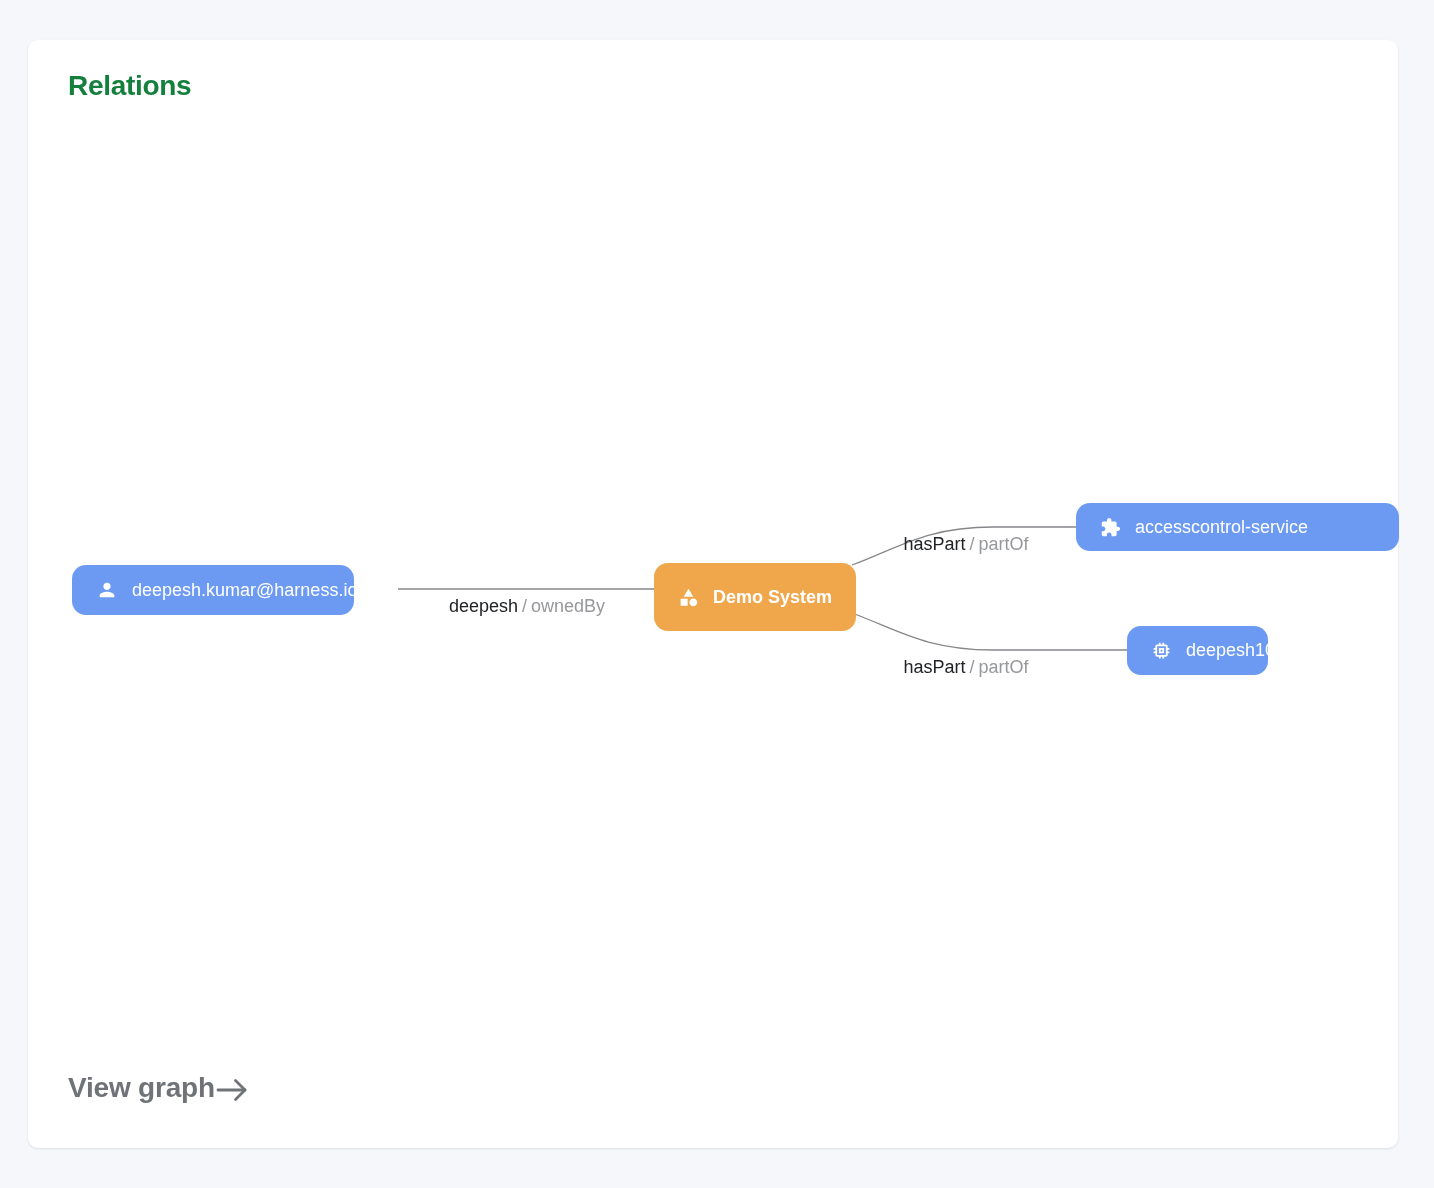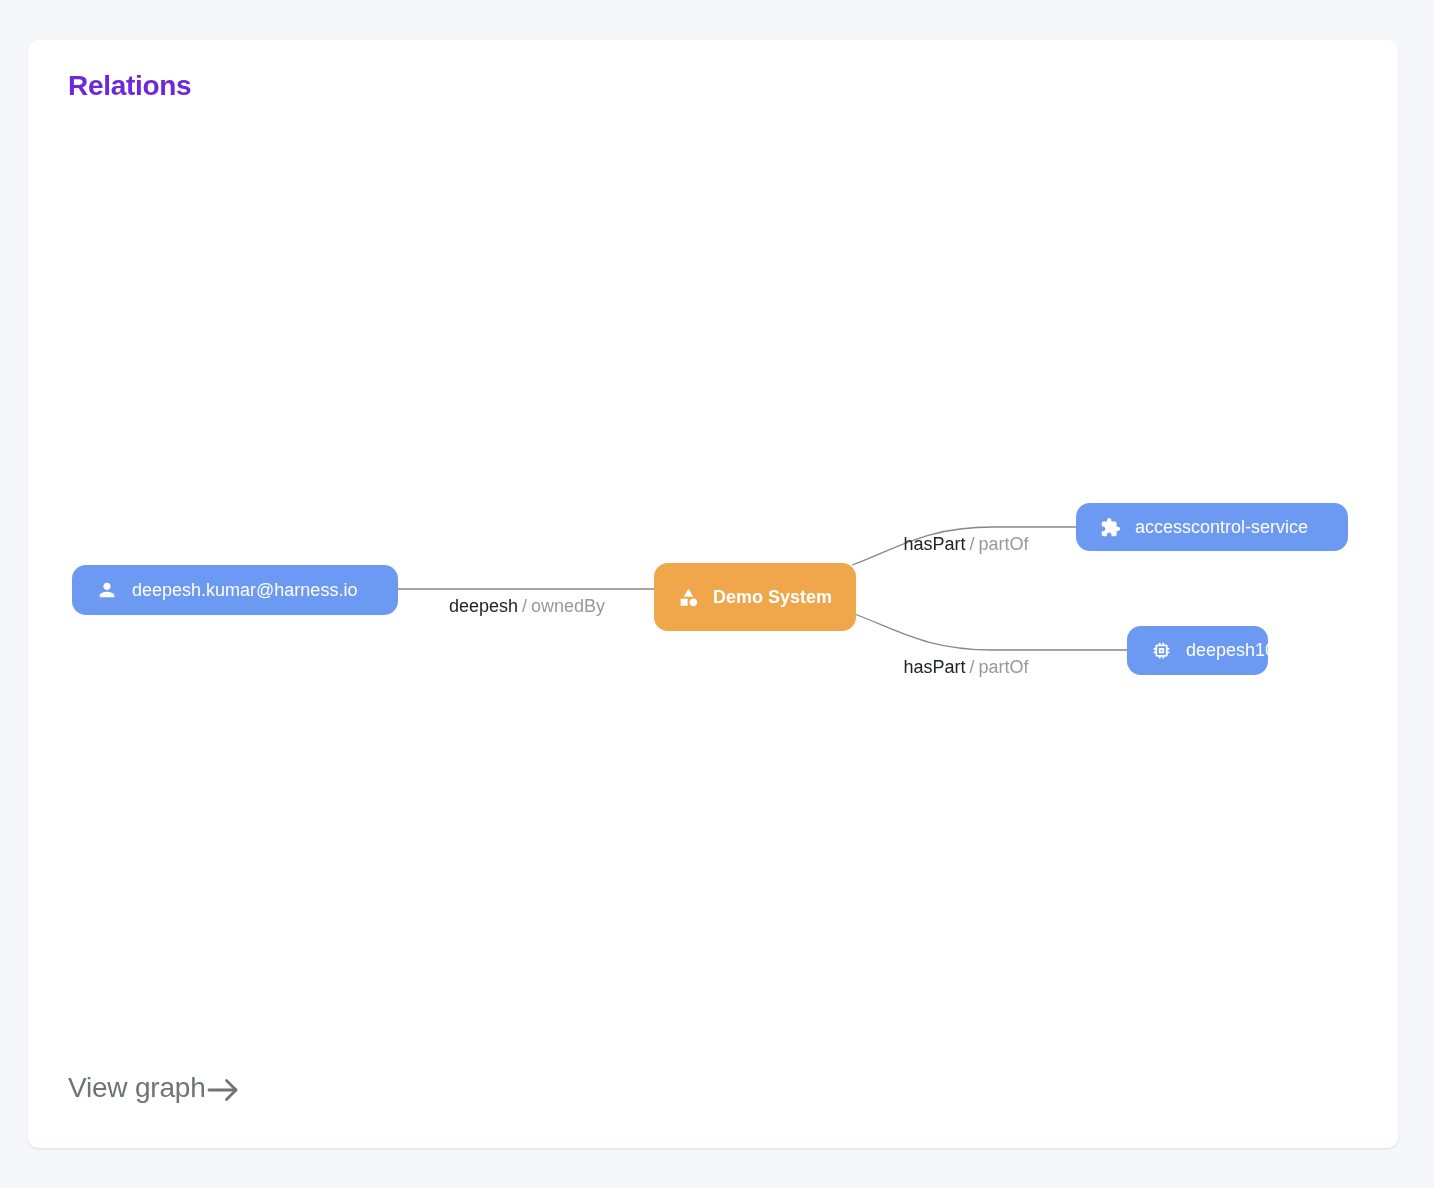--- a/index.html
+++ b/index.html
@@ -20,21 +20,21 @@
     background: #ffffff;
     border-radius: 10px;
     box-shadow: 0 1px 3px rgba(16,24,40,0.07), 0 1px 2px rgba(16,24,40,0.04);
   }
   .card-title {
     position: absolute;
     left: 40px;
     top: 30px;
     font-size: 28px;
     font-weight: 700;
-    color: #6d28d9;
+    color: #15803d;
     letter-spacing: -0.3px;
   }
   .graph-area {
     position: absolute;
     left: 0; top: 0;
     width: 1370px;
     height: 1108px;
   }
   .edges-svg {
     position: absolute;
@@ -82,21 +82,21 @@
   }
   .lbl-primary { color: #212326; }
   .lbl-sep { margin: 0 4px; }
   .view-graph {
     position: absolute;
     left: 40px;
     top: 1032px;
     display: flex;
     align-items: center;
     font-size: 28px;
-    font-weight: 400;
+    font-weight: 700;
     color: #6f7276;
     cursor: pointer;
     letter-spacing: -0.2px;
   }
   .view-graph svg { display: block; margin-top: 3px; }
 </style>
 </head>
 <body>
 
 <div class="card">
@@ -114,39 +114,39 @@
     <div class="edge-label" style="left:499px; top:556px">
       <span class="lbl-primary">deepesh</span><span class="lbl-sep">/</span><span class="lbl-secondary">ownedBy</span>
     </div>
     <div class="edge-label" style="left:938px; top:494px">
       <span class="lbl-primary">hasPart</span><span class="lbl-sep">/</span><span class="lbl-secondary">partOf</span>
     </div>
     <div class="edge-label" style="left:938px; top:617px">
       <span class="lbl-primary">hasPart</span><span class="lbl-sep">/</span><span class="lbl-secondary">partOf</span>
     </div>
 
-    <div class="node node-blue" style="left:44px; top:525px; width:326px; height:50px">
+    <div class="node node-blue" style="left:44px; top:525px; width:282px; height:50px">
       <span class="node-icon">
         <svg width="22" height="22" viewBox="0 0 24 24" fill="currentColor">
           <path d="M12 12c2.21 0 4-1.79 4-4s-1.79-4-4-4-4 1.79-4 4 1.79 4 4 4zm0 2c-2.67 0-8 1.34-8 4v2h16v-2c0-2.66-5.33-4-8-4z"></path>
         </svg>
       </span>
       <span class="node-label">deepesh.kumar@harness.io</span>
     </div>
 
     <div class="node node-orange node-emphasis" style="left:626px; top:523px; width:202px; height:68px">
       <span class="node-icon">
         <svg width="21" height="21" viewBox="0 0 24 24" fill="currentColor">
           <path d="M12 2l-5.5 9h11L12 2zm5.5 11c-2.49 0-4.5 2.01-4.5 4.5s2.01 4.5 4.5 4.5 4.5-2.01 4.5-4.5-2.01-4.5-4.5-4.5zM3 21.5h8v-8H3v8z"></path>
         </svg>
       </span>
       <span class="node-label">Demo System</span>
     </div>
 
-    <div class="node node-blue" style="left:1048px; top:463px; width:272px; height:48px">
+    <div class="node node-blue" style="left:1048px; top:463px; width:323px; height:48px">
       <span class="node-icon">
         <svg width="21" height="21" viewBox="0 0 24 24" fill="currentColor">
           <path d="M20.5 11H19V7c0-1.1-.9-2-2-2h-4V3.5C13 2.12 11.88 1 10.5 1S8 2.12 8 3.5V5H4c-1.1 0-1.99.9-1.99 2v3.8H3.5c1.49 0 2.7 1.21 2.7 2.7s-1.21 2.7-2.7 2.7H2V20c0 1.1.9 2 2 2h3.8v-1.5c0-1.49 1.21-2.7 2.7-2.7 1.49 0 2.7 1.21 2.7 2.7V22H17c1.1 0 2-.9 2-2v-4h1.5c1.38 0 2.5-1.12 2.5-2.5S21.88 11 20.5 11z"></path>
         </svg>
       </span>
       <span class="node-label">accesscontrol-service</span>
     </div>
 
     <div class="node node-blue" style="left:1099px; top:586px; width:141px; height:49px">
       <span class="node-icon">

